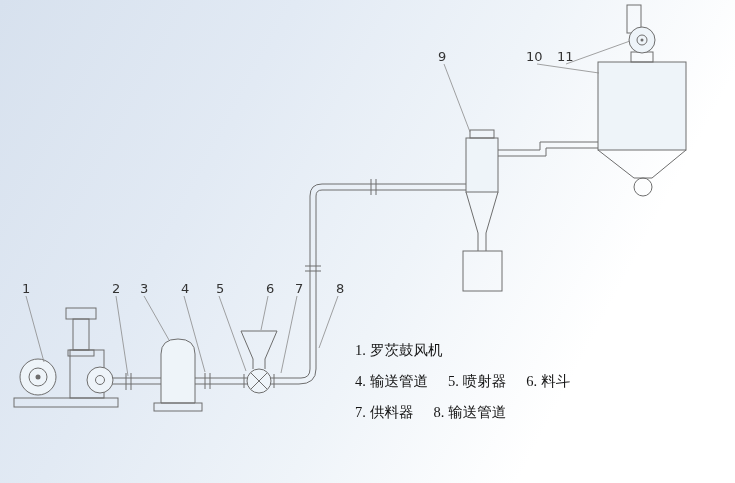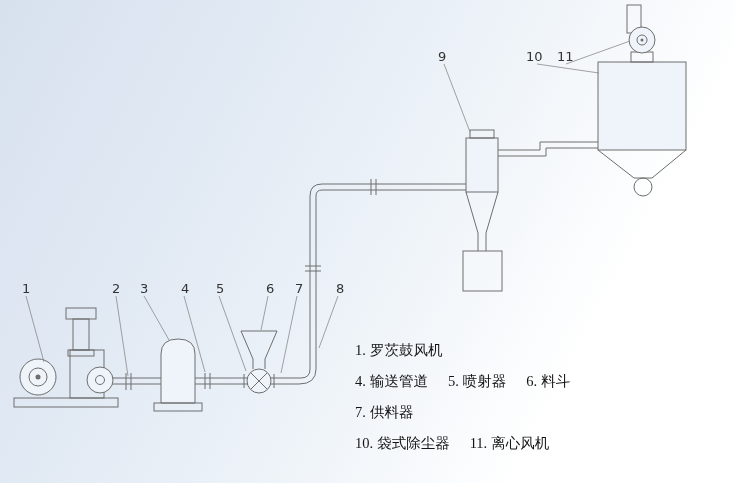--- a/index.html
+++ b/index.html
@@ -135,20 +135,17 @@
     <div class="legend-row">
       <span class="legend-item"><span class="num">1.</span><span class="name">罗茨鼓风机</span></span>
     </div>
     <div class="legend-row">
       <span class="legend-item"><span class="num">4.</span><span class="name">输送管道</span></span>
       <span class="legend-item"><span class="num">5.</span><span class="name">喷射器</span></span>
       <span class="legend-item"><span class="num">6.</span><span class="name">料斗</span></span>
     </div>
     <div class="legend-row">
       <span class="legend-item"><span class="num">7.</span><span class="name">供料器</span></span>
-    </div>
-    <div class="legend-row">
-      <span class="legend-item"><span class="num">10.</span><span class="name">袋式除尘器</span></span>
-      <span class="legend-item"><span class="num">11.</span><span class="name">离心风机</span></span>
+      <span class="legend-item"><span class="num">8.</span><span class="name">输送管道</span></span>
     </div>
   </div>
 
 </div>
 
 </body></html>

